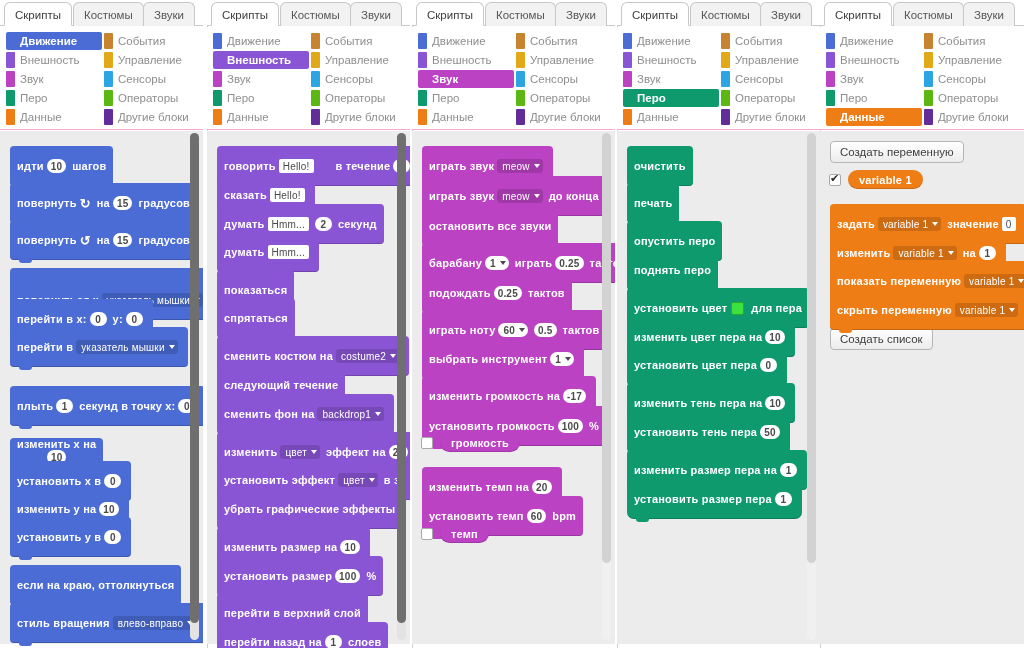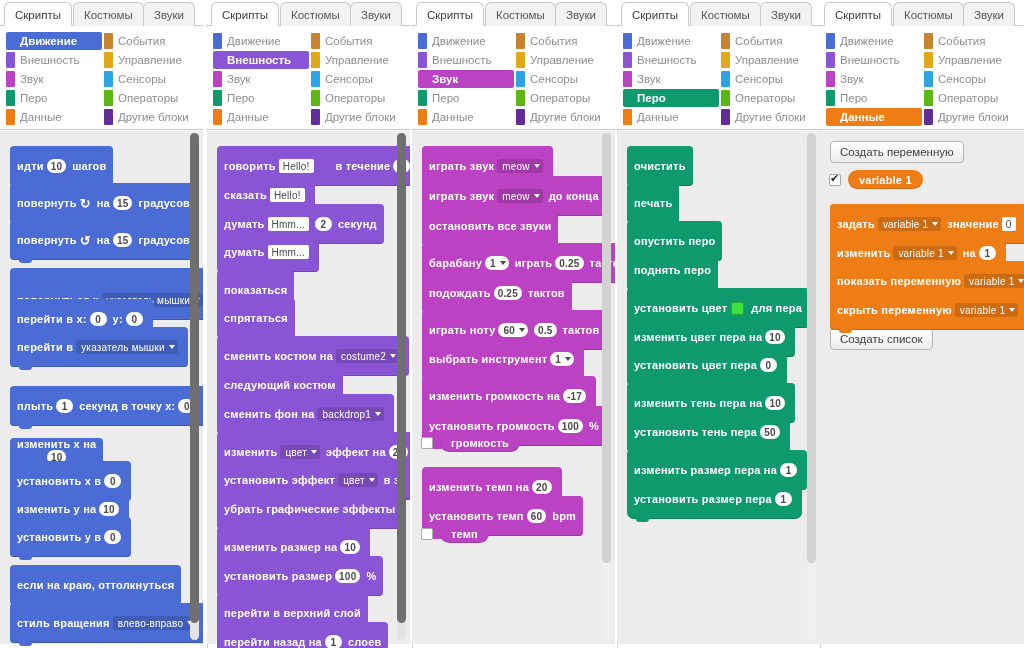--- a/index.html
+++ b/index.html
@@ -430,21 +430,21 @@
         <span>спрятаться</span>
       </div>
       <div class="block looks stack" style="top: 336px; left: 10px;">
         <span>сменить костюм на</span>
         <span class="drop">
           <span>costume2</span>
           <span class="arrow"></span>
         </span>
       </div>
       <div class="block looks stack" style="top: 365px; left: 10px;">
-        <span>следующий костюм</span>
+        <span>следующий течение</span>
       </div>
       <div class="block looks stack" style="top: 394px; left: 10px;">
         <span>сменить фон на</span>
         <span class="drop">
           <span>backdrop1</span>
           <span class="arrow"></span>
         </span>
       </div>
       <div class="block looks stack" style="top: 432px; left: 10px;">
         <span>изменить</span>

